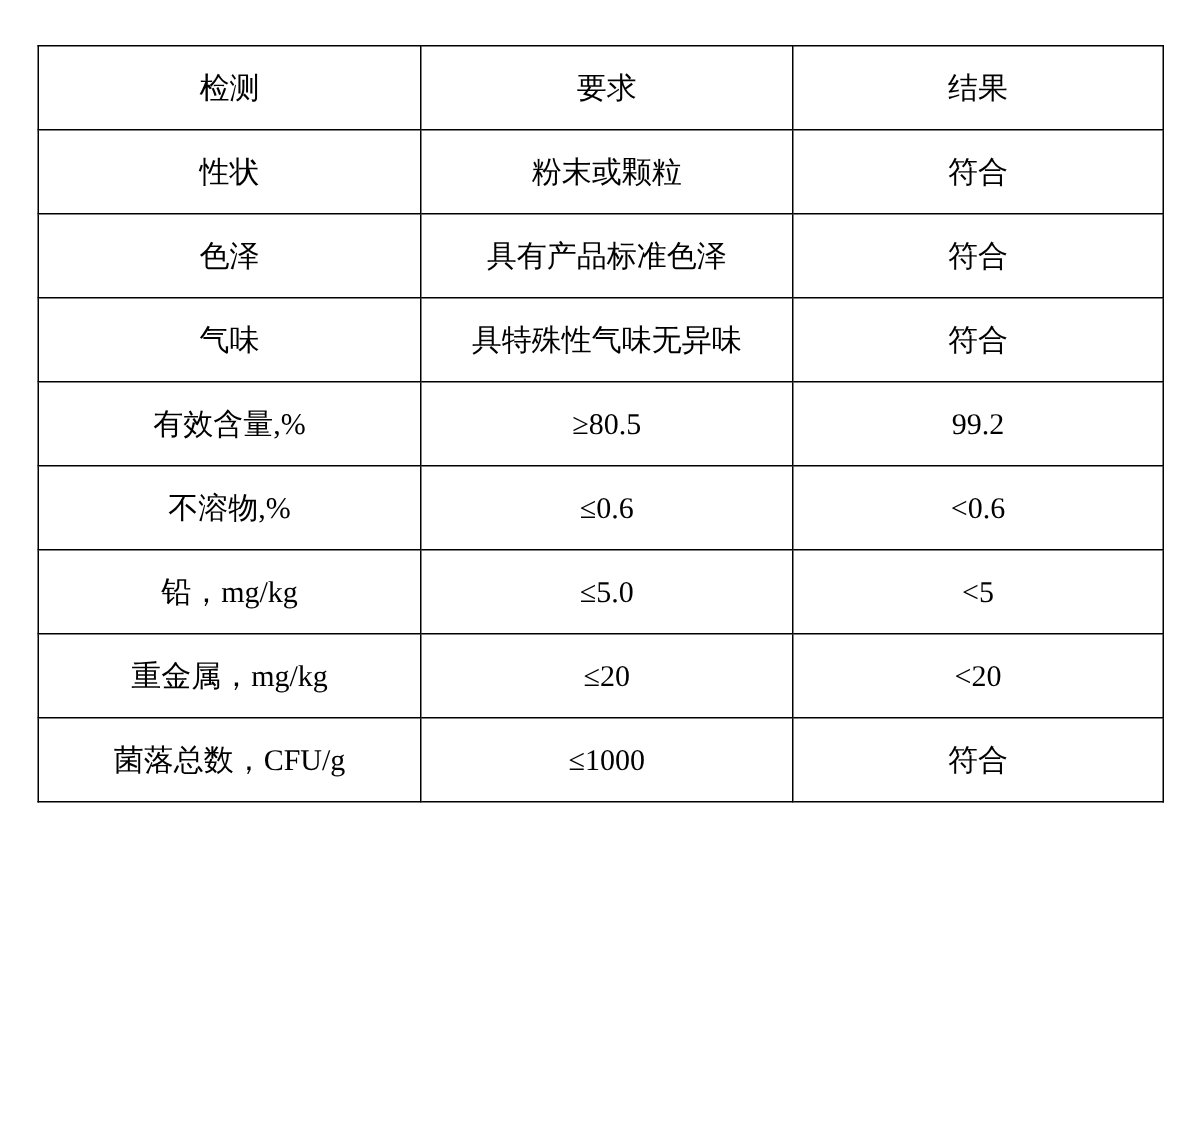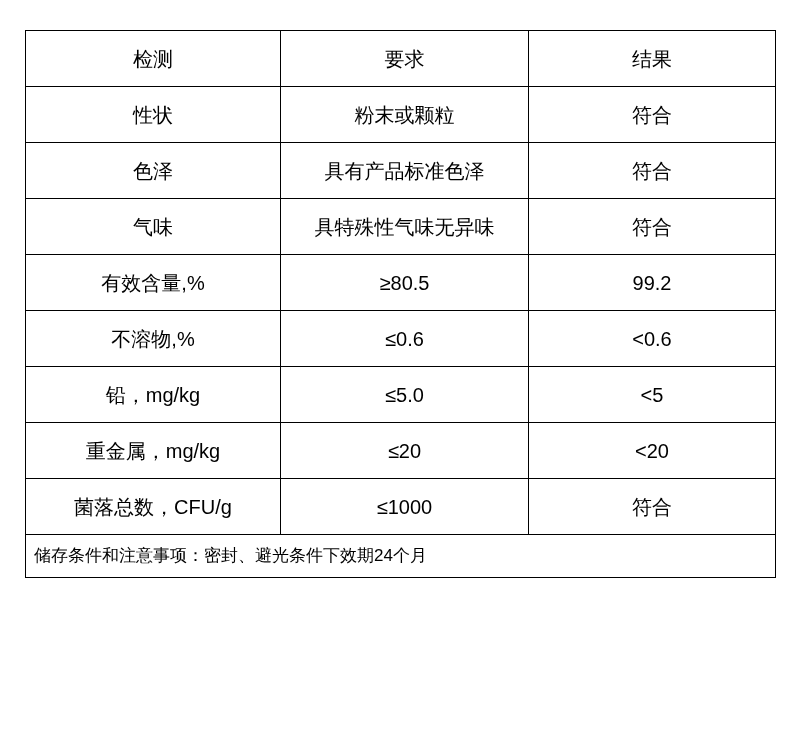--- a/index.html
+++ b/index.html
@@ -33,21 +33,21 @@
     background: #ffffff;
   }
   table.spec-table td {
     border: 1px solid #000000;
     text-align: center;
     vertical-align: middle;
     font-size: 20px;
     line-height: 1.2;
     padding: 0;
     height: 55px;
-    font-family: Liberation Sans, sans-serif;
+    font-family: Liberation Serif, serif;
   }
   .col-a { width: 255px; }
   .col-b { width: 248px; }
   .col-c { width: 247px; }
 
   td .cell {
     display: block;
     padding: 0 6px;
     white-space: nowrap;
   }
@@ -177,21 +177,16 @@
             </td>
           <td>
               <span class="cell">≤1000</span>
             </td>
           <td>
               <span class="cell">符合</span>
             </td>
         </tr>
 
 
-        <tr class="footer-row">
-          <td colspan="3">
-              <span class="cell">储存条件和注意事项：密封、避光条件下效期24个月</span>
-            </td>
-        </tr>
       </tbody>
     </table>
   </div>
 </div>
 
 </body></html>

